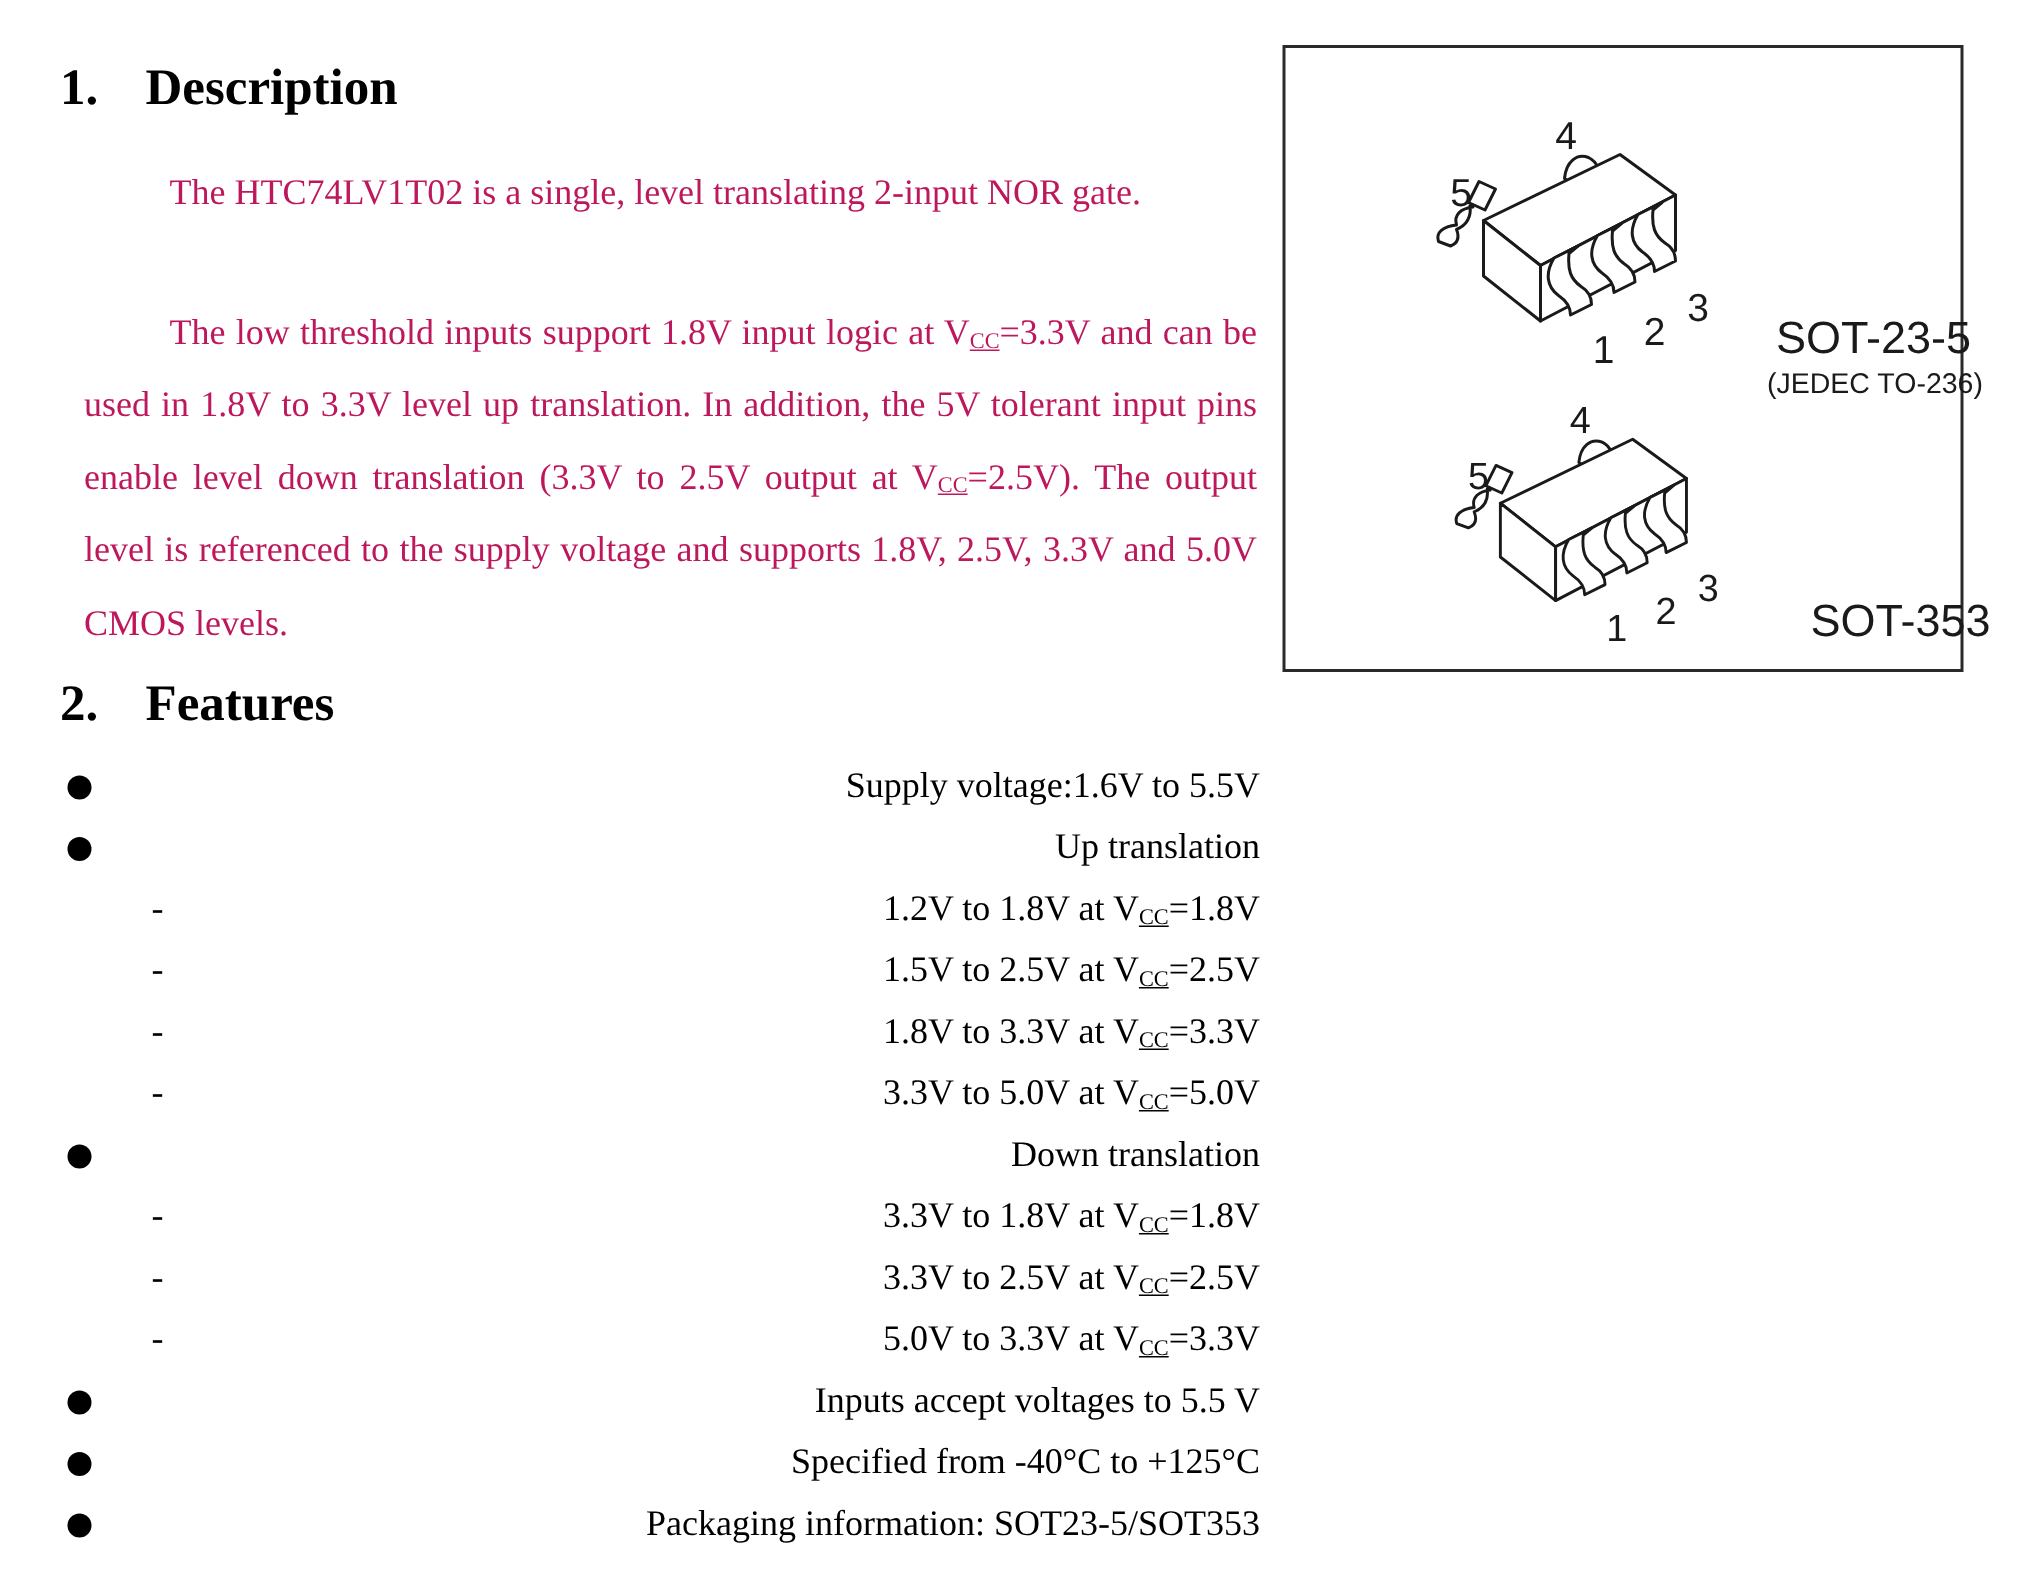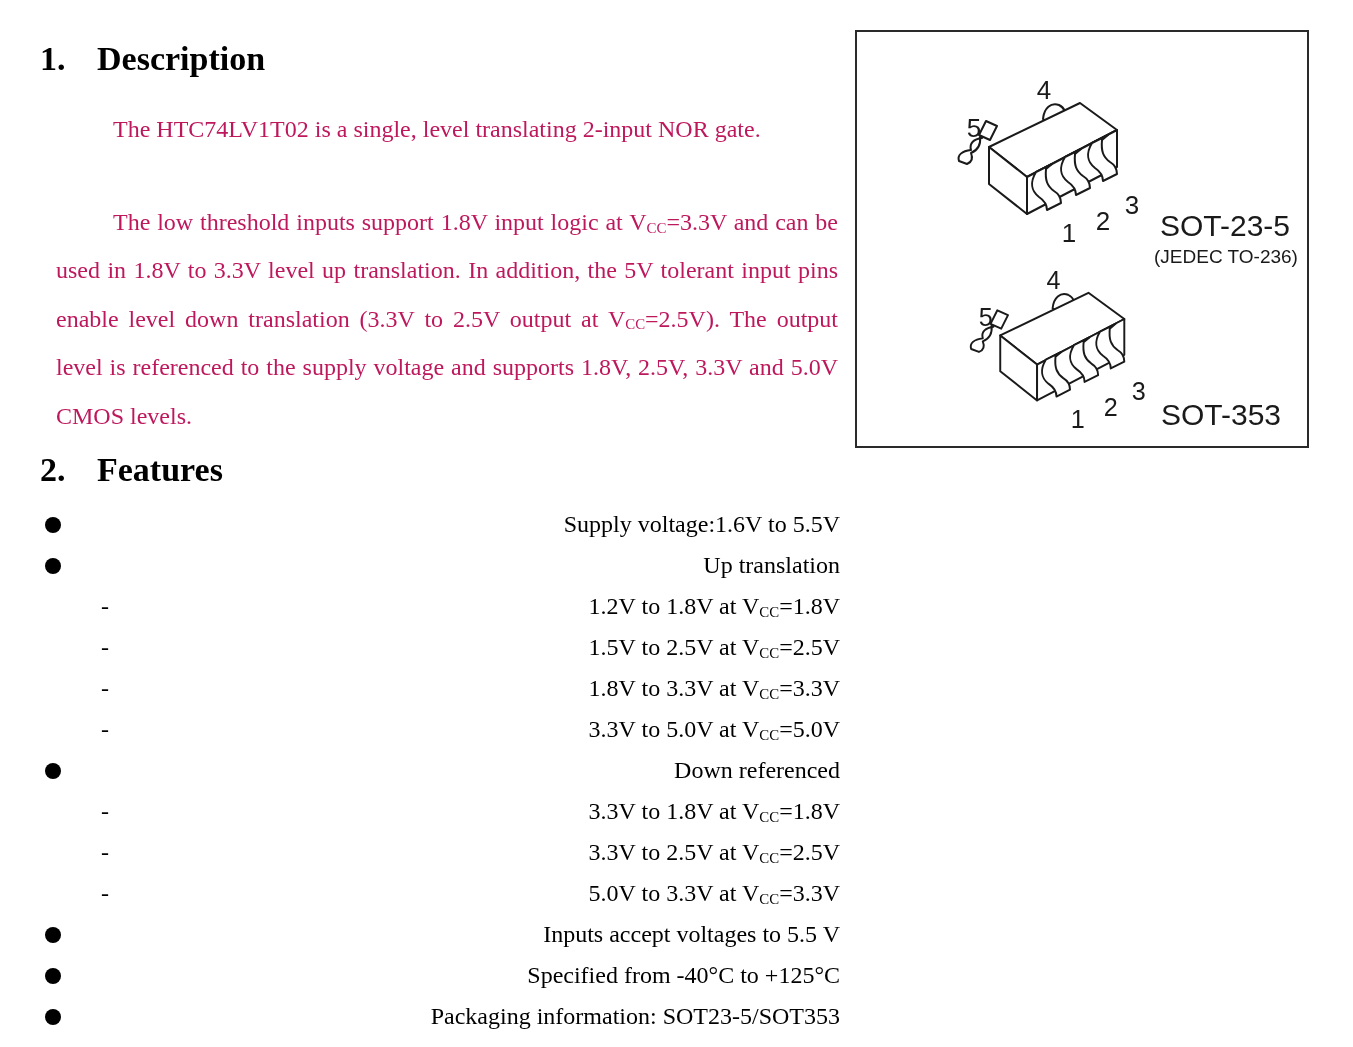--- a/index.html
+++ b/index.html
@@ -19,21 +19,21 @@
   #feat-heading{top:451px;}
   
   .para{
     position:absolute;left:56px;width:782px;
     font-size:24px;line-height:48.4px;text-align:justify;
     color:#be185d;
   }
   #para1{top:81px;text-indent:57px;}
   #para2{top:174px;text-indent:57px;}
   sub.vcc{
-    font-size:0.62em;line-height:0;position:relative;top:0.17em;vertical-align:baseline;
+    font-size:0.62em;line-height:0;position:relative;top:0.17em;vertical-align:baseline;text-decoration:underline;
   }
   
   #features-list{position:absolute;left:40px;top:504px;width:800px;}
   .feat-row{height:41px;display:flex;align-items:center;font-size:24px;justify-content:space-between;}
   .feat-row .bullet{
     width:16px;height:16px;border-radius:50%;background:#000;
     margin-left:5px;margin-right:36px;flex:none;
   }
   .feat-row .dash{
     margin-left:61px;width:57px;flex:none;font-size:24px;
@@ -42,24 +42,25 @@
   #package-box{
     position:absolute;left:855px;top:30px;width:454px;height:418px;
     border:2px solid #2a2a2a;background:#fff;box-sizing:border-box;
   }
   #package-box svg{position:absolute;}
   #svg-sot23{left:75px;top:30px;width:260px;height:200px;}
   #svg-sot353{left:88px;top:221px;width:252px;height:194px;}
   .pkg-label{
     position:absolute;font-family:"Liberation Sans",sans-serif;color:#1a1a1a;
     white-space:nowrap;
+    margin-left:24px;
   }
   #sot23-label{left:303px;top:177px;font-size:30px;}
   #jedec-label{left:297px;top:214px;font-size:19px;}
-  #sot353-label{left:304px;top:366px;font-size:30px;}
+  #sot353-label{left:326px;top:366px;font-size:30px;}
   .pkg-art{stroke:#1a1a1a;stroke-width:2;fill:#ffffff;stroke-linejoin:round;stroke-linecap:round;}
   .pin-num{
     font-family:"Liberation Sans",sans-serif;font-size:26px;fill:#1a1a1a;stroke:none;
   }
 </style>
 </head>
 <body>
 
 <div class="heading" id="desc-heading">
   <span class="num">1.</span>
@@ -94,21 +95,21 @@
     <div class="feat-row l2">
       <span class="dash">-</span>
       <span class="feat-text">1.8V to 3.3V at V<sub class="vcc">CC</sub>=3.3V</span>
     </div>
     <div class="feat-row l2">
       <span class="dash">-</span>
       <span class="feat-text">3.3V to 5.0V at V<sub class="vcc">CC</sub>=5.0V</span>
     </div>
     <div class="feat-row l1">
       <span class="bullet"></span>
-      <span class="feat-text">Down referenced</span>
+      <span class="feat-text">Down translation</span>
     </div>
     <div class="feat-row l2">
       <span class="dash">-</span>
       <span class="feat-text">3.3V to 1.8V at V<sub class="vcc">CC</sub>=1.8V</span>
     </div>
     <div class="feat-row l2">
       <span class="dash">-</span>
       <span class="feat-text">3.3V to 2.5V at V<sub class="vcc">CC</sub>=2.5V</span>
     </div>
     <div class="feat-row l2">

